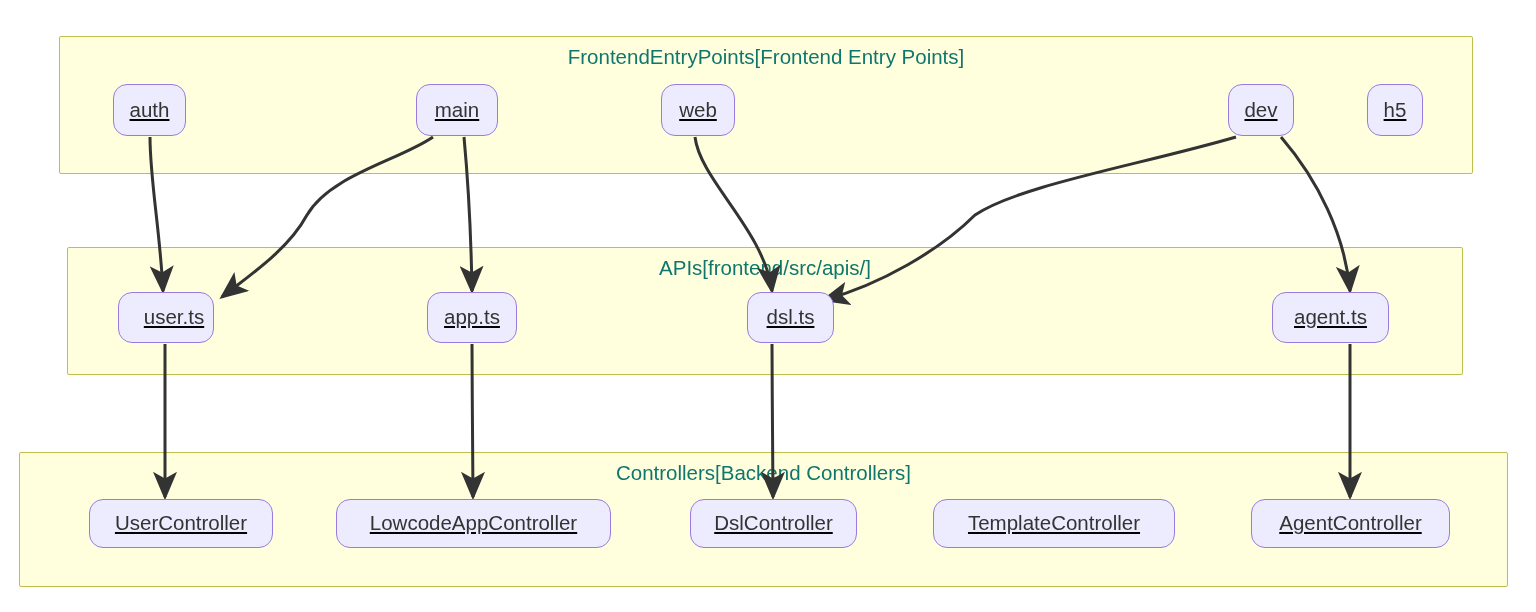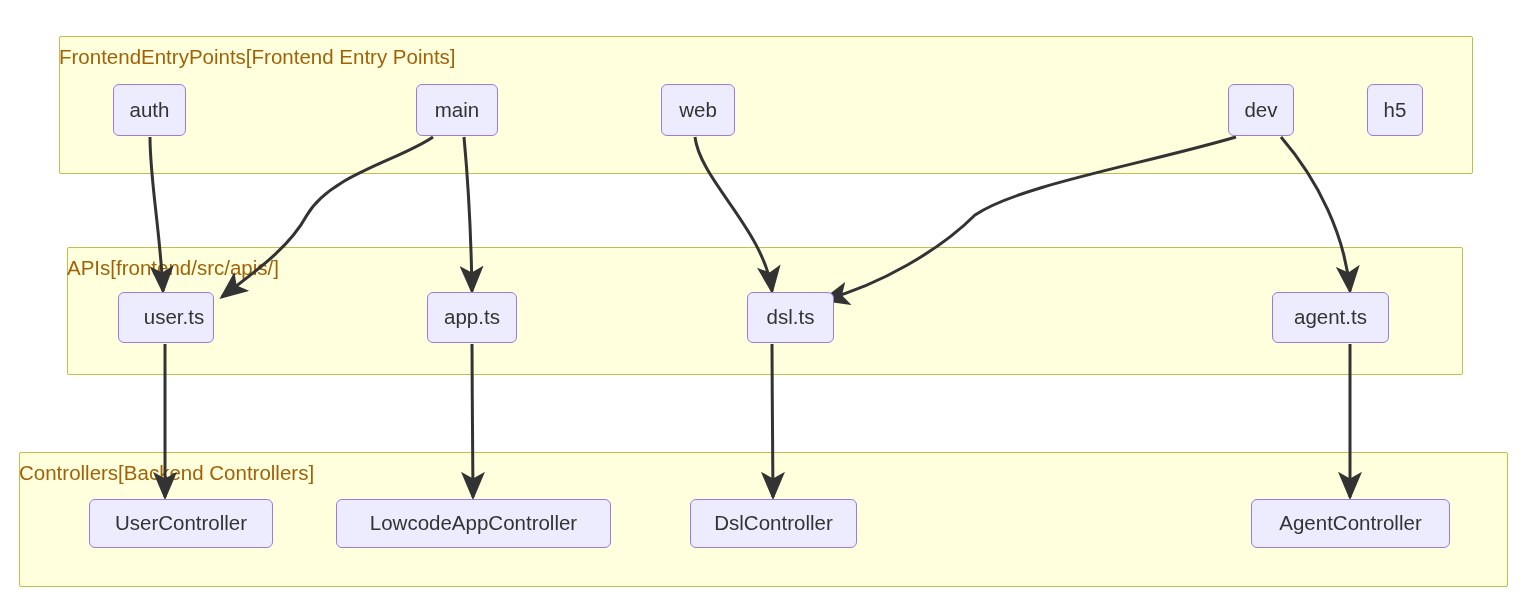--- a/index.html
+++ b/index.html
@@ -34,37 +34,38 @@
     background: #ffffde;
     border: 1.6px solid #bfbf4d;
     border-radius: 2px;
     z-index: 1;
   }
   .cluster-title {
     position: absolute;
     left: 0;
     right: 0;
     top: 10px;
-    text-align: left;
+    text-align: center;
     font-size: 20.5px;
-    color: #a16207;
+    color: #0f766e;
     font-family: "Liberation Sans", sans-serif;
     white-space: nowrap;
     z-index: 2;
   }
   .node {
     position: absolute;
     box-sizing: border-box;
     background: #ececfe;
     border: 1.6px solid #9a7bde;
-    border-radius: 6px;
+    border-radius: 14px;
     display: flex;
     align-items: center;
     justify-content: center;
     z-index: 4;
+    text-decoration: underline;
   }
   .node-label {
     font-size: 20.5px;
     color: #333333;
     font-family: "Liberation Sans", sans-serif;
     white-space: nowrap;
     line-height: 1;
   }
 </style>
 </head>
@@ -129,17 +130,20 @@
   </div>
   <div class="node" id="node-10" style="left: 73px; top: 499px; width: 184px; height: 49px; margin-left: 16px;">
     <span class="node-label">UserController</span>
   </div>
   <div class="node" id="node-11" style="left: 336px; top: 499px; width: 275px; height: 49px;">
     <span class="node-label">LowcodeAppController</span>
   </div>
   <div class="node" id="node-12" style="left: 690px; top: 499px; width: 167px; height: 49px;">
     <span class="node-label">DslController</span>
   </div>
+  <div class="node" id="node-13" style="left: 933px; top: 499px; width: 242px; height: 49px;">
+    <span class="node-label">TemplateController</span>
+  </div>
   <div class="node" id="node-14" style="left: 1251px; top: 499px; width: 199px; height: 49px;">
     <span class="node-label">AgentController</span>
   </div>
 
 </div>
 
 </body></html>

